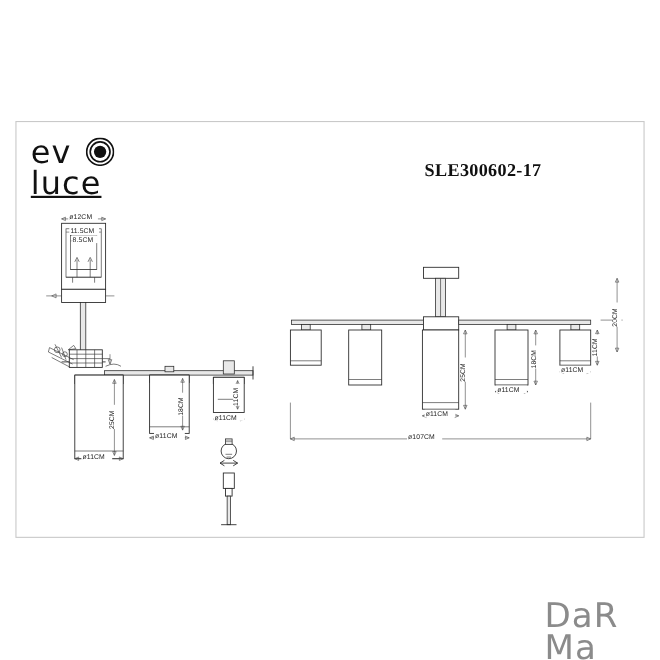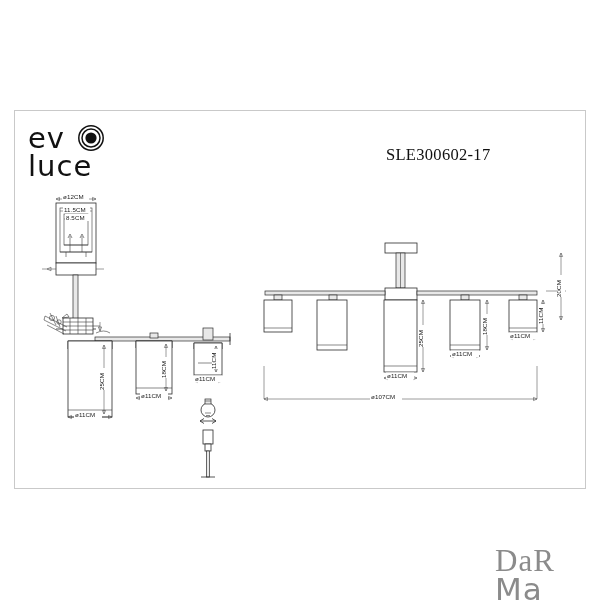--- a/index.html
+++ b/index.html
@@ -42,35 +42,35 @@
     position: absolute;
     left: 0;
     color: #111;
     font-family: "DejaVu Sans", sans-serif;
     font-size: 29px;
     letter-spacing: 1px;
     line-height: 1;
     font-weight: 400;
   }
   .logo-ev { top: 2px; left: 0px; }
-  .logo-luce { top: 30px; left: 0px; }
+  .logo-luce { top: 30px; left: 0px; text-decoration: underline; }
   .logo-o {
     position: absolute;
     left: 50px;
     top: 3px;
     width: 26px;
     height: 26px;
   }
   
   .product-code {
     position: absolute;
     left: 386px;
     top: 145px;
     font-family: "Liberation Serif", serif;
-    font-weight: normal;
+    font-weight: bold;
     font-size: 16.5px;
     color: #101010;
     letter-spacing: 0.3px;
     white-space: nowrap;
   }
   
   .watermark {
     position: absolute;
     left: 495px;
     top: 545px;
@@ -82,21 +82,21 @@
     position: absolute;
     left: 0;
     font-family: "DejaVu Sans", sans-serif;
     font-size: 31px;
     font-weight: 500;
     color: #8b8b8b;
     line-height: 1;
     letter-spacing: 1px;
     white-space: nowrap;
   }
-  .wm-1 { top: 0px; font-family: Liberation Serif, serif; }
+  .wm-1 { top: 0px; }
   .wm-2 { top: 29px; }
   
   svg { display: block; }
   .ln   { stroke: #2b2b2b; stroke-width: 0.8; fill: none; }
   .ln-t { stroke: #3a3a3a; stroke-width: 0.6; fill: none; }
   .ln-d { stroke: #4a4a4a; stroke-width: 0.55; fill: none; }
   .fillw { fill: #ffffff; stroke: #2b2b2b; stroke-width: 0.8; }
   .fillg { fill: #e8e8e8; stroke: #2b2b2b; stroke-width: 0.7; }
   .dimtxt {
     font-family: "Liberation Sans", sans-serif;

